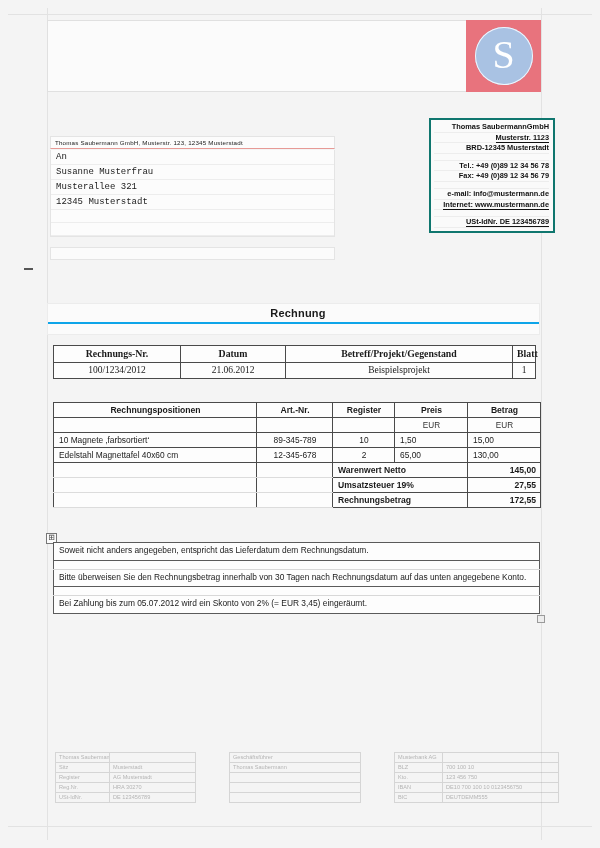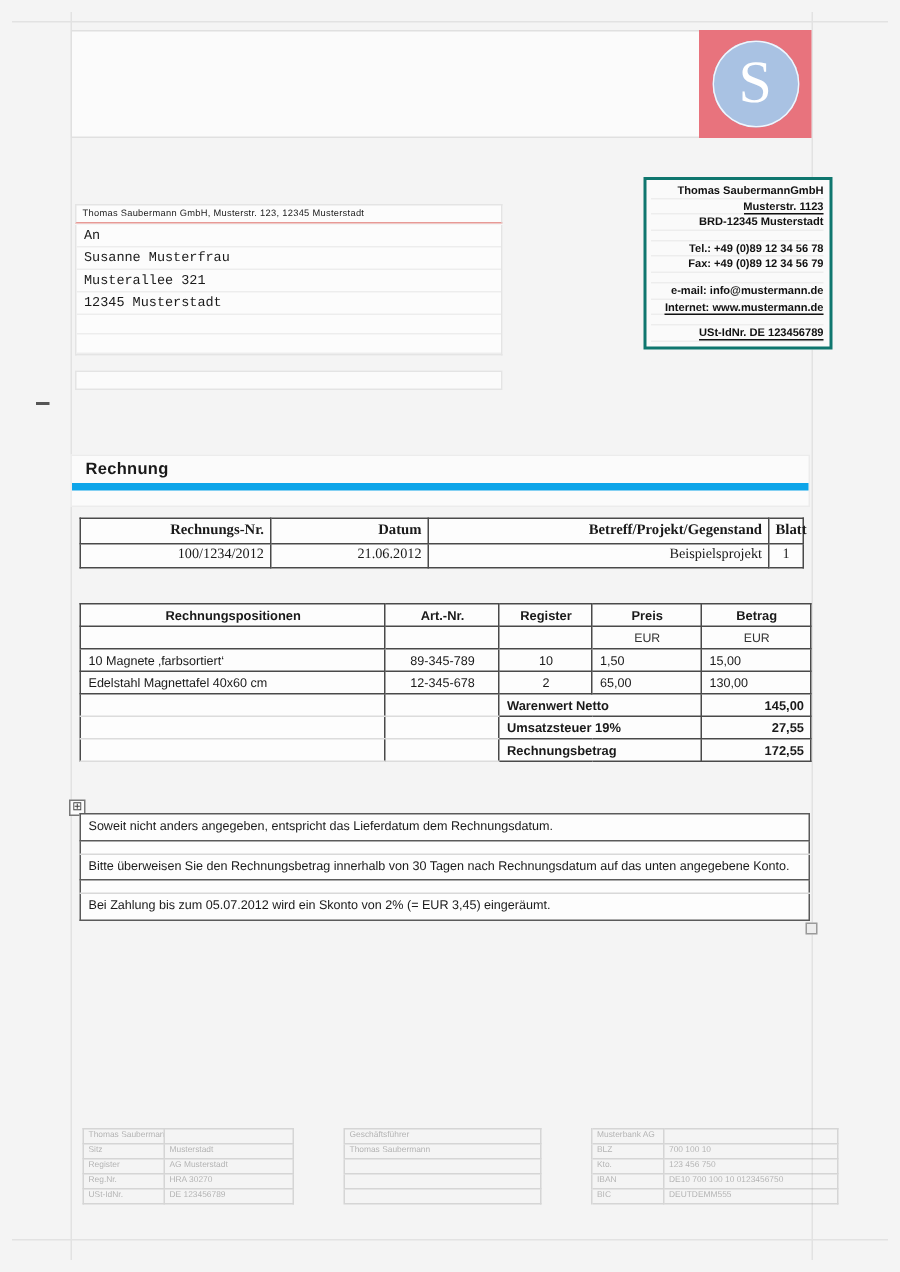--- a/index.html
+++ b/index.html
@@ -145,42 +145,43 @@
     left: 47px; top: 303px;
     width: 493px;
     box-sizing: border-box;
     background: #fbfbfb;
     border: 1px solid #ececec;
   }
   .title-box .t {
     font-size: 11px;
     font-weight: bold;
     padding: 3px 0 3px 9px;
-    border-bottom: 5px solid #0ea5e9;
+    border-bottom: 2px solid #0ea5e9;
     letter-spacing: 0.2px;
+    text-align: center;
   }
   .title-box .b { height: 10px; }
 
   
   table.meta, table.items, table.notes, table.footer {
     position: absolute;
     border-collapse: collapse;
     table-layout: fixed;
   }
   table.meta {
     left: 53px; top: 345px;
     width: 483px;
     font-family: "Liberation Serif", serif;
     background: #fdfdfd;
   }
   table.meta th, table.meta td {
     border: 1px solid #4a4a4a;
     font-size: 9.5px;
     padding: 2px 4px 3px 4px;
-    text-align: right;
+    text-align: center;
     font-weight: normal;
   }
   table.meta th {
     font-weight: bold;
     font-size: 9.8px;
   }
   table.meta .c { text-align: center; }
 
   
   table.items {

